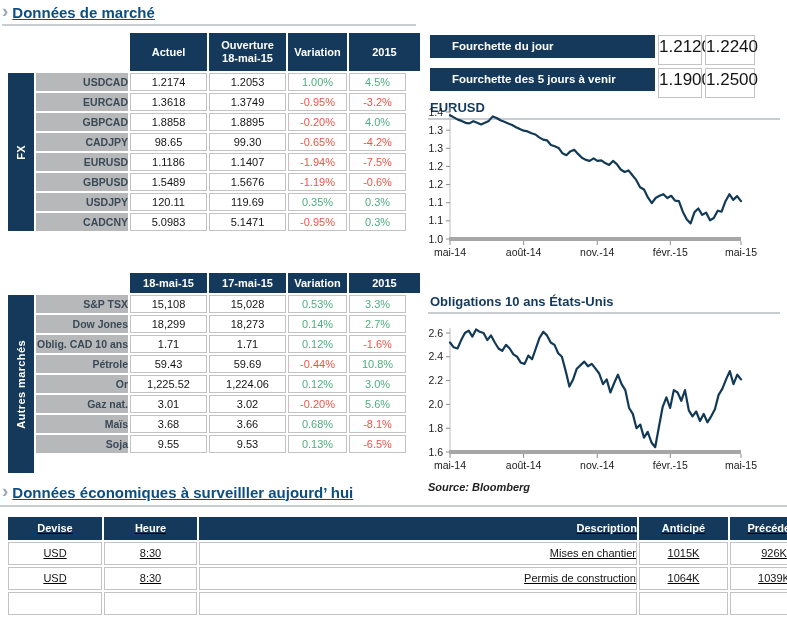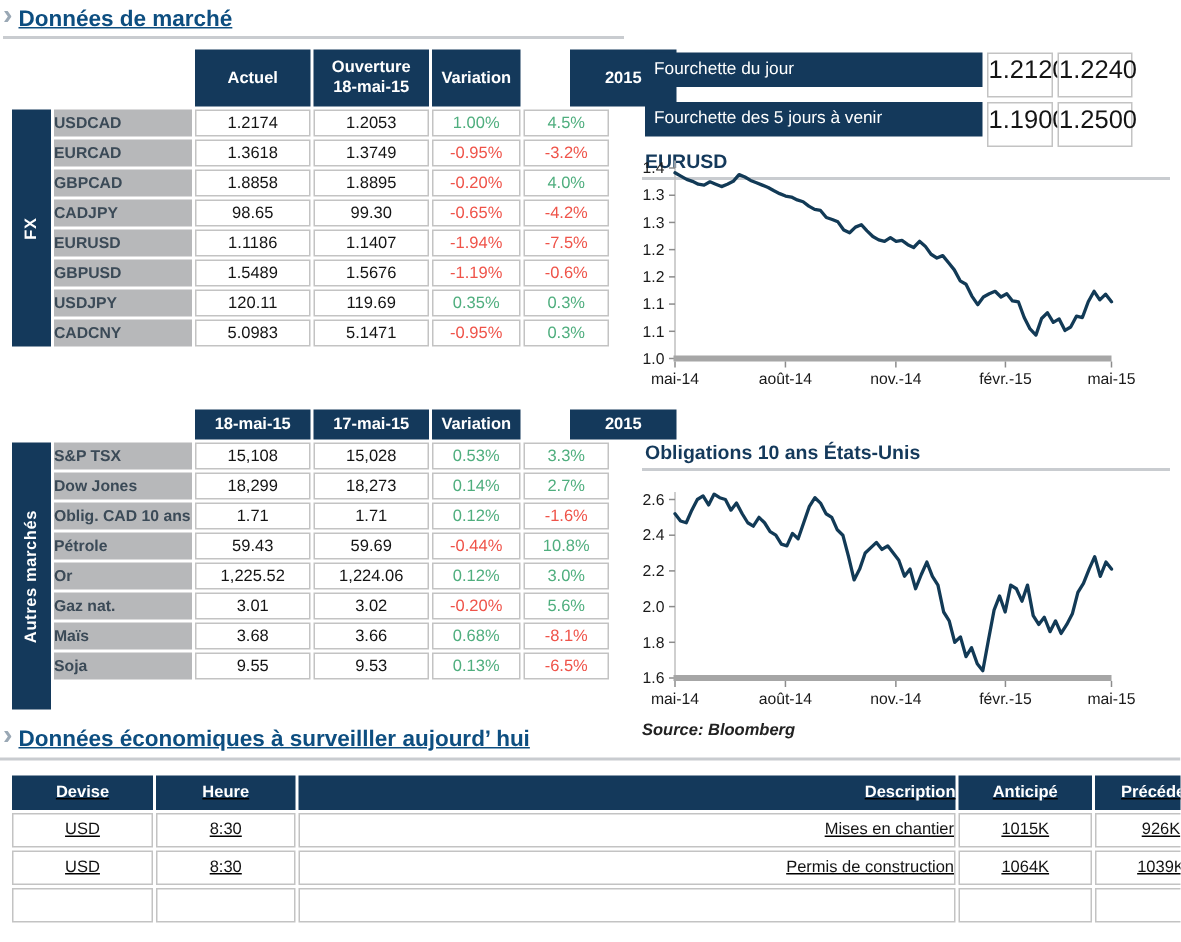--- a/index.html
+++ b/index.html
@@ -10,43 +10,43 @@
   .chev{color:#9aa8b5;font-size:19px;font-weight:bold;line-height:18px;transform:translateY(-1px);}
   .sec-title{font-size:15px;font-weight:bold;color:#0d4e80;white-space:nowrap;text-decoration:underline;}
   .rule{position:absolute;background:#c9ccd0;height:2px;}
 
   
   .hrow{position:absolute;display:flex;gap:2px;}
   .hrow > div{box-sizing:border-box;}
   .hrow > :nth-child(1){width:77px;}
   .hrow > :nth-child(2){width:77px;}
   .hrow > :nth-child(3){width:59px;}
-  .hrow > :nth-child(4){width:71px;margin-left:31px;}
+  .hrow > :nth-child(4){width:71px;}
   .hcell{background:#14395b;color:#fff;font-weight:bold;font-size:11px;line-height:13px;
          display:flex;flex-direction:column;justify-content:center;align-items:center;text-align:center;}
   .rows{position:absolute;}
   .trow{display:flex;gap:2px;margin-bottom:2px;}
   .trow > div{box-sizing:border-box;flex:none;}
   .lcell{width:92px;height:18px;line-height:18px;background:#b7b8ba;color:#3b4a57;
-         font-weight:bold;font-size:10.5px;text-align:left;white-space:nowrap;}
+         font-weight:bold;font-size:10.5px;text-align:right;white-space:nowrap;}
   .vcell{background:#fff;border:1px solid #c3c3c3;height:18px;line-height:16px;
          text-align:center;font-size:11px;color:#141414;}
   .w1{width:77px;}.w2{width:77px;}.w3{width:59px;}.w4{width:57px;}
   .pos{color:#4fae7e;}
   .neg{color:#ef5349;}
   .side{position:absolute;width:26px;background:#14395b;display:flex;align-items:center;justify-content:center;}
   .vtext{writing-mode:vertical-rl;transform:rotate(180deg);color:#fff;font-weight:bold;
          font-size:11px;white-space:nowrap;letter-spacing:.4px;}
 
   
   .ranges{position:absolute;}
   .rrow{display:flex;gap:3px;margin-bottom:3px;}
   .rrow > div{box-sizing:border-box;flex:none;}
   .rlabel{width:225px;height:23px;line-height:23px;background:#14395b;color:#fff;
-          font-weight:normal;font-size:11.5px;padding-left:6px;}
+          font-weight:bold;font-size:11.5px;padding-left:22px;}
   .rval{width:44px;height:30px;line-height:21px;background:#fff;border:1px solid #c3c3c3;
         text-align:center;font-size:17px;color:#141414;}
   .rval2{width:50px;}
 
   
   .ctitle{position:absolute;font-size:13px;font-weight:bold;color:#14395b;white-space:nowrap;}
   .chart{position:absolute;}
   svg text.tick{font-size:10.5px;fill:#1a1a1a;font-family:"Liberation Sans",sans-serif;}
   .source{position:absolute;text-align:left;font-size:11px;font-style:italic;font-weight:600;color:#222;}
 

